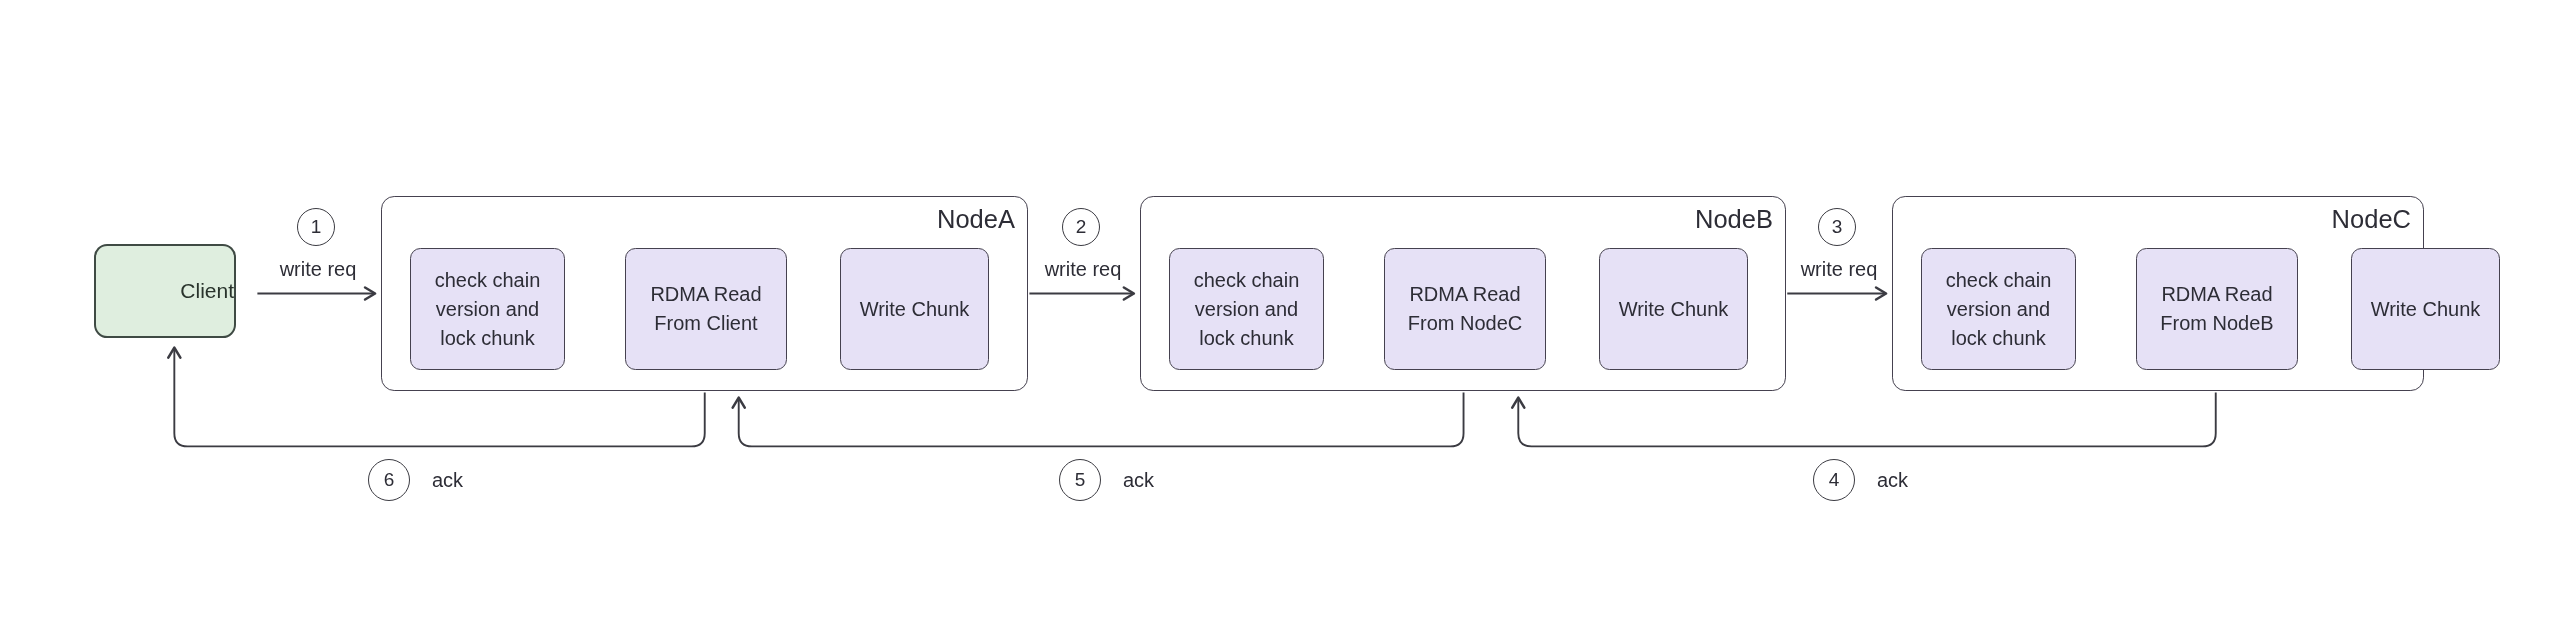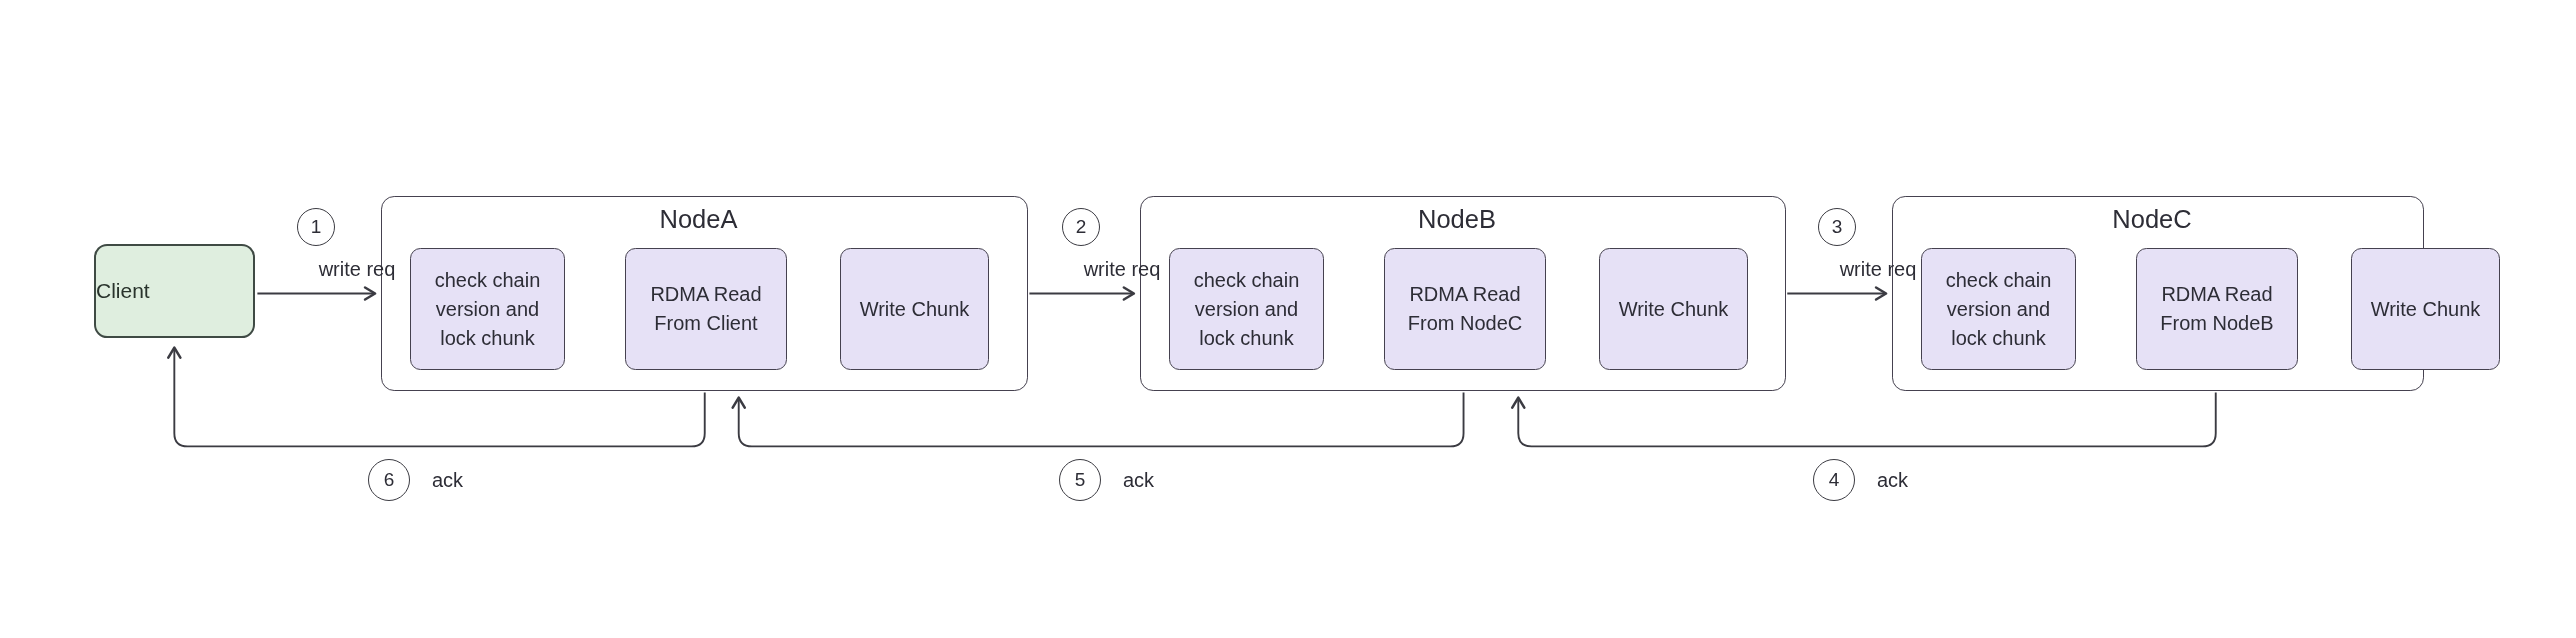--- a/index.html
+++ b/index.html
@@ -29,21 +29,21 @@
     top: 196px;
     height: 195px;
     background: #ffffff;
     border: 1.9px solid var(--box-border);
     border-radius: 13.2px;
   }
   .node-title {
     position: absolute;
     left: 0; right: 12px;
     top: 7.6px;
-    text-align: center;
+    text-align: right;
     font-size: 25.5px;
     color: var(--text);
   }
 
   
   .step-box {
     position: absolute;
     top: 51px;              
     height: 122px;
     background: var(--purple-fill);
@@ -55,27 +55,27 @@
     text-align: center;
     font-size: 20px;
     line-height: 29px;
     padding: 3.8px 9.4px;
   }
 
   
   .client-box {
     position: absolute;
     left: 94px; top: 244px;
-    width: 161px; height: 94px;
+    width: 142px; height: 94px;
     background: var(--green-fill);
     border: 2.4px solid #3f4a44;
     border-radius: 13.2px;
     display: flex;
     align-items: center;
-    justify-content: flex-start;
+    justify-content: flex-end;
     font-size: 21px;
     color: #29332c;
   }
 
   
   .num-circle {
     position: absolute;
     background: #ffffff;
     border: 1.9px solid var(--line);
     border-radius: 50%;
@@ -87,21 +87,21 @@
   }
   .num-circle.step { width: 38px; height: 38px; }
   .num-circle.ack  { width: 42px; height: 42px; }
 
   .edge-text {
     position: absolute;
     font-size: 20px;
     color: var(--text);
     white-space: nowrap;
   }
-  .edge-text.centered { transform: translateX(-50%); margin-left: 39px; }
+  .edge-text.centered { transform: translateX(-50%); }
 </style>
 </head>
 <body>
 
 <div class="canvas">
 
   <svg class="wires" width="2576" height="638" viewBox="0 0 2728 676">
     <defs>
       <marker id="arrow" viewBox="0 0 12 12" refX="9.5" refY="6" markerWidth="8.5" markerHeight="8.5" orient="auto-start-reverse">
         <path d="M2.5 1.5 L10 6 L2.5 10.5" fill="none" stroke="#3b3b42" stroke-width="1.9" stroke-linecap="round" stroke-linejoin="round"></path>

